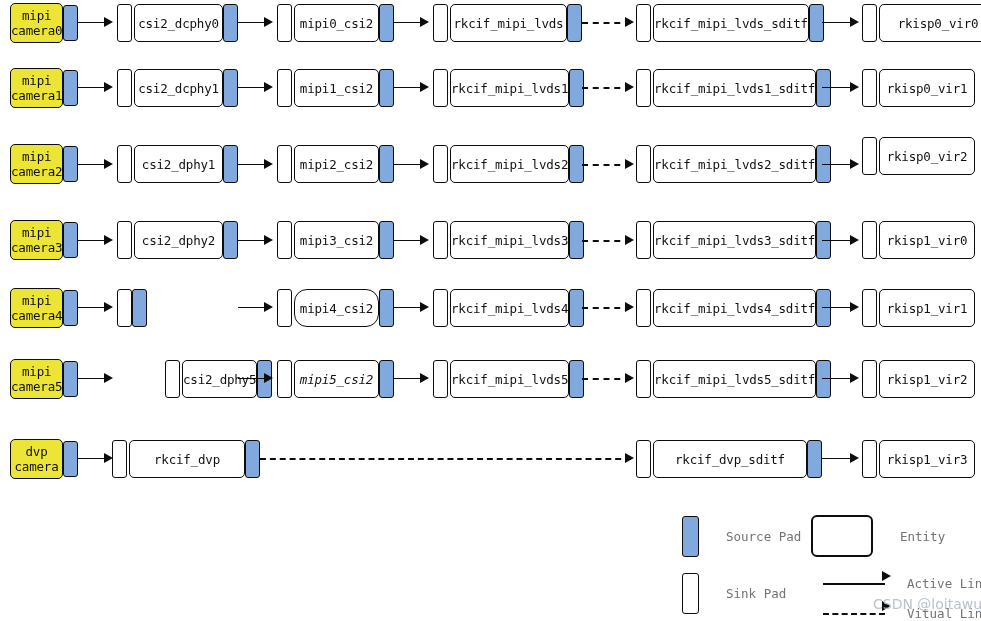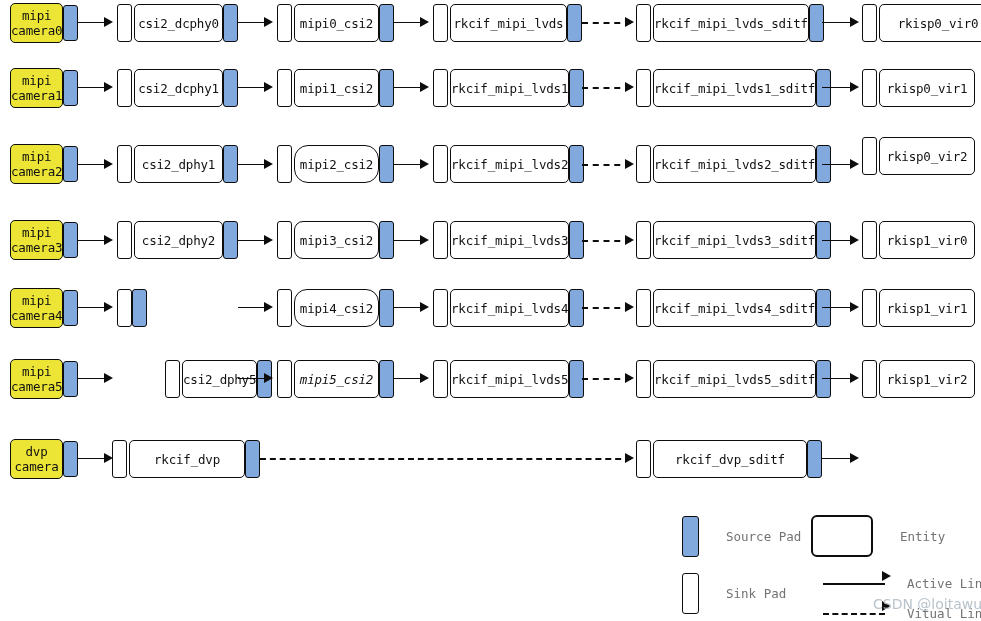--- a/index.html
+++ b/index.html
@@ -256,21 +256,21 @@
     <div class="pad sink" style="width:15px; height:38px;"></div>
     <div class="entity" style="height:38px; margin-left:2px;">
       <span class="entity-label">csi2_dphy1</span>
     </div>
     <div class="pad source" style="width:15px; height:38px;"></div>
   </div>
   <div class="link" style="left:238px; top:164px; width:31px;"></div>
   <div class="arrowhead" style="left:264px; top:159px;"></div>
   <div class="node" style="left:277px; top:144px; width:117px; height:40px;">
     <div class="pad sink" style="width:15px; height:38px;"></div>
-    <div class="entity" style="height:38px; margin-left:2px;border-radius:14px;">
+    <div class="entity" style="height:38px; margin-left:2px;">
       <span class="entity-label">mipi2_csi2</span>
     </div>
     <div class="pad source" style="width:15px; height:38px;"></div>
   </div>
   <div class="link" style="left:394px; top:164px; width:31px;"></div>
   <div class="arrowhead" style="left:420px; top:159px;"></div>
   <div class="node" style="left:433px; top:144px; width:149px; height:40px;">
     <div class="pad sink" style="width:15px; height:38px;"></div>
     <div class="entity" style="height:38px; margin-left:2px;">
       <span class="entity-label">rkcif_mipi_lvds2</span>
@@ -308,21 +308,21 @@
     <div class="pad sink" style="width:15px; height:38px;"></div>
     <div class="entity" style="height:38px; margin-left:2px;">
       <span class="entity-label">csi2_dphy2</span>
     </div>
     <div class="pad source" style="width:15px; height:38px;"></div>
   </div>
   <div class="link" style="left:238px; top:240px; width:31px;"></div>
   <div class="arrowhead" style="left:264px; top:235px;"></div>
   <div class="node" style="left:277px; top:220px; width:117px; height:40px;">
     <div class="pad sink" style="width:15px; height:38px;"></div>
-    <div class="entity" style="height:38px; margin-left:2px;border-radius:9px;">
+    <div class="entity" style="height:38px; margin-left:2px;">
       <span class="entity-label">mipi3_csi2</span>
     </div>
     <div class="pad source" style="width:15px; height:38px;"></div>
   </div>
   <div class="link" style="left:394px; top:240px; width:31px;"></div>
   <div class="arrowhead" style="left:420px; top:235px;"></div>
   <div class="node" style="left:433px; top:220px; width:149px; height:40px;">
     <div class="pad sink" style="width:15px; height:38px;"></div>
     <div class="entity" style="height:38px; margin-left:2px;">
       <span class="entity-label">rkcif_mipi_lvds3</span>
@@ -468,20 +468,26 @@
   <div class="arrowhead" style="left:625px; top:453px;"></div>
   <div class="node" style="left:636px; top:439px; width:186px; height:40px;">
     <div class="pad sink" style="width:15px; height:38px;"></div>
     <div class="entity" style="height:38px; margin-left:2px;">
       <span class="entity-label">rkcif_dvp_sditf</span>
     </div>
     <div class="pad source" style="width:15px; height:38px;"></div>
   </div>
   <div class="link" style="left:822px; top:458px; width:33px;"></div>
   <div class="arrowhead" style="left:850px; top:453px;"></div>
+  <div class="node" style="left:862px; top:439px; width:113px; height:40px;">
+    <div class="pad sink" style="width:15px; height:38px;"></div>
+    <div class="entity" style="height:38px; margin-left:2px;">
+      <span class="entity-label">rkisp1_vir3</span>
+    </div>
+  </div>
 
   <div id="legend" style="left:0; top:0; width:981px; height:621px;">
 
     <div class="legend-item" style="left:682px; top:516px;">
       <div class="legend-swatch-pad source"></div>
       <span class="legend-text" style="margin-left:27px;">Source Pad</span>
     </div>
 
     <div class="legend-item" style="left:682px; top:573px;">
       <div class="legend-swatch-pad sink"></div>

